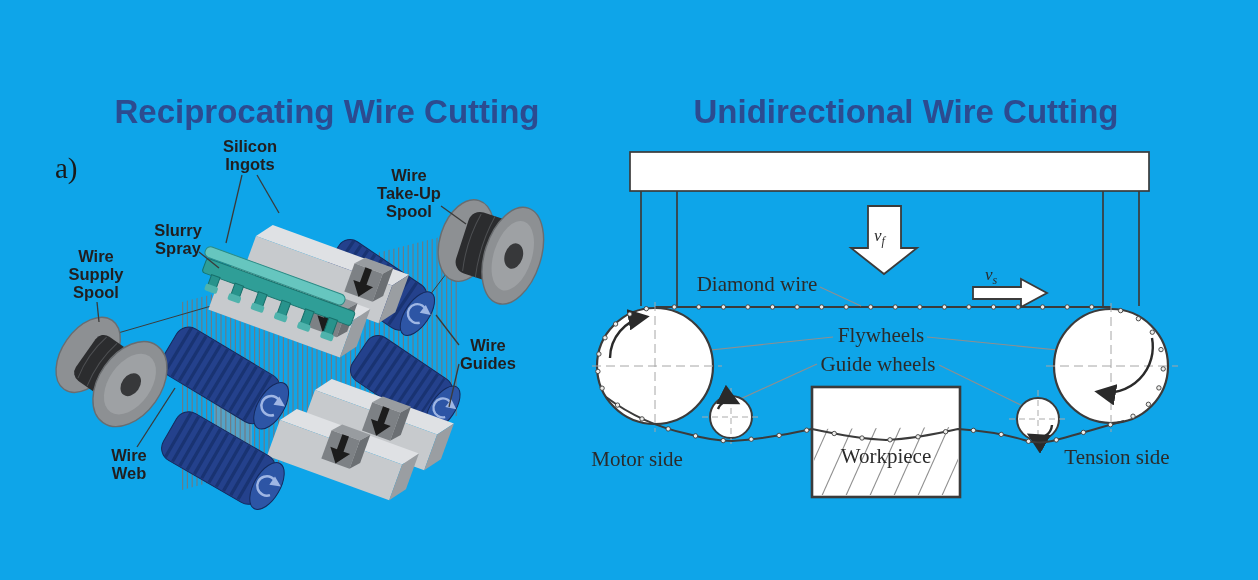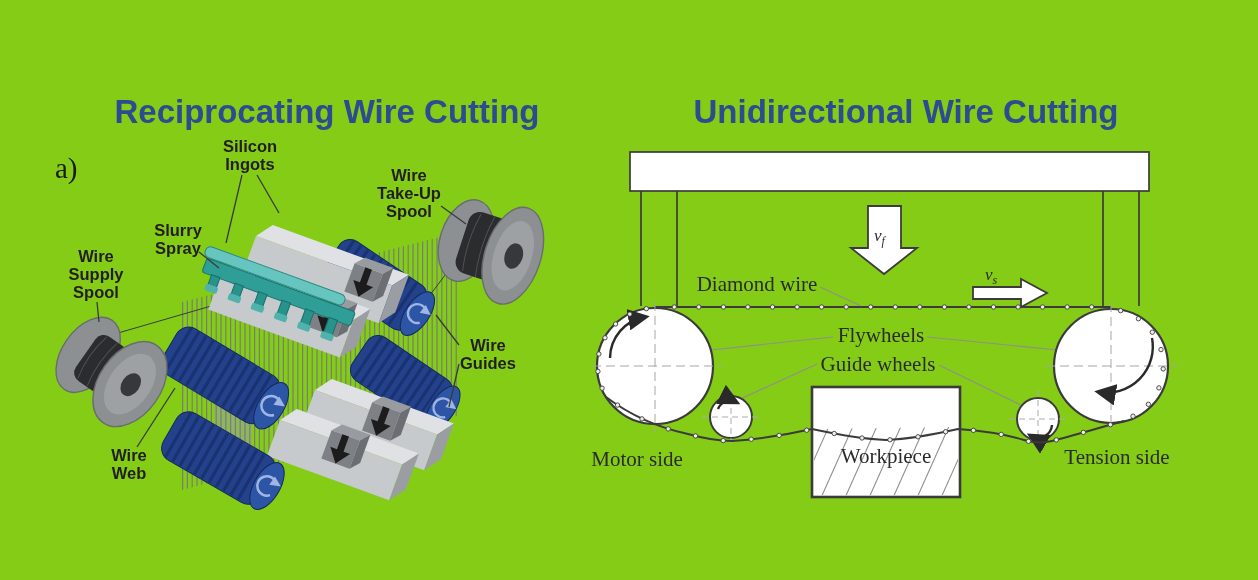--- a/index.html
+++ b/index.html
@@ -1,16 +1,16 @@
 <!DOCTYPE html>
 <html><head>
 <meta charset="utf-8">
 <style>
   html,body{margin:0;padding:0;background:#ffffff;}
-  .stage{position:relative;width:1258px;height:580px;background:#84cc16;overflow:hidden;
+  .stage{position:relative;width:1258px;height:580px;background:#0ea5e9;overflow:hidden;
          font-family:"Liberation Sans", sans-serif;}
   svg{display:block;}
   .title{font-family:"Liberation Sans", sans-serif;font-size:33px;font-weight:800;fill:#2c4b90;}
   .fig{font-family:"Liberation Serif", serif;font-size:29px;fill:#1a1a1a;}
   .llabel{font-family:"Liberation Sans", sans-serif;font-size:16.5px;font-weight:700;fill:#221e1f;}
   .rlabel{font-family:"Liberation Serif", serif;font-size:21px;fill:#2b2b2b;}
   .vlabel{font-family:"Liberation Serif", serif;font-style:italic;fill:#2b2b2b;}
   .lead{stroke:#3a3a3a;stroke-width:1.3;}
   .rlead{stroke:#8f8f8f;stroke-width:1.1;}
   .ink{stroke:#3b3b3b;fill:none;}

